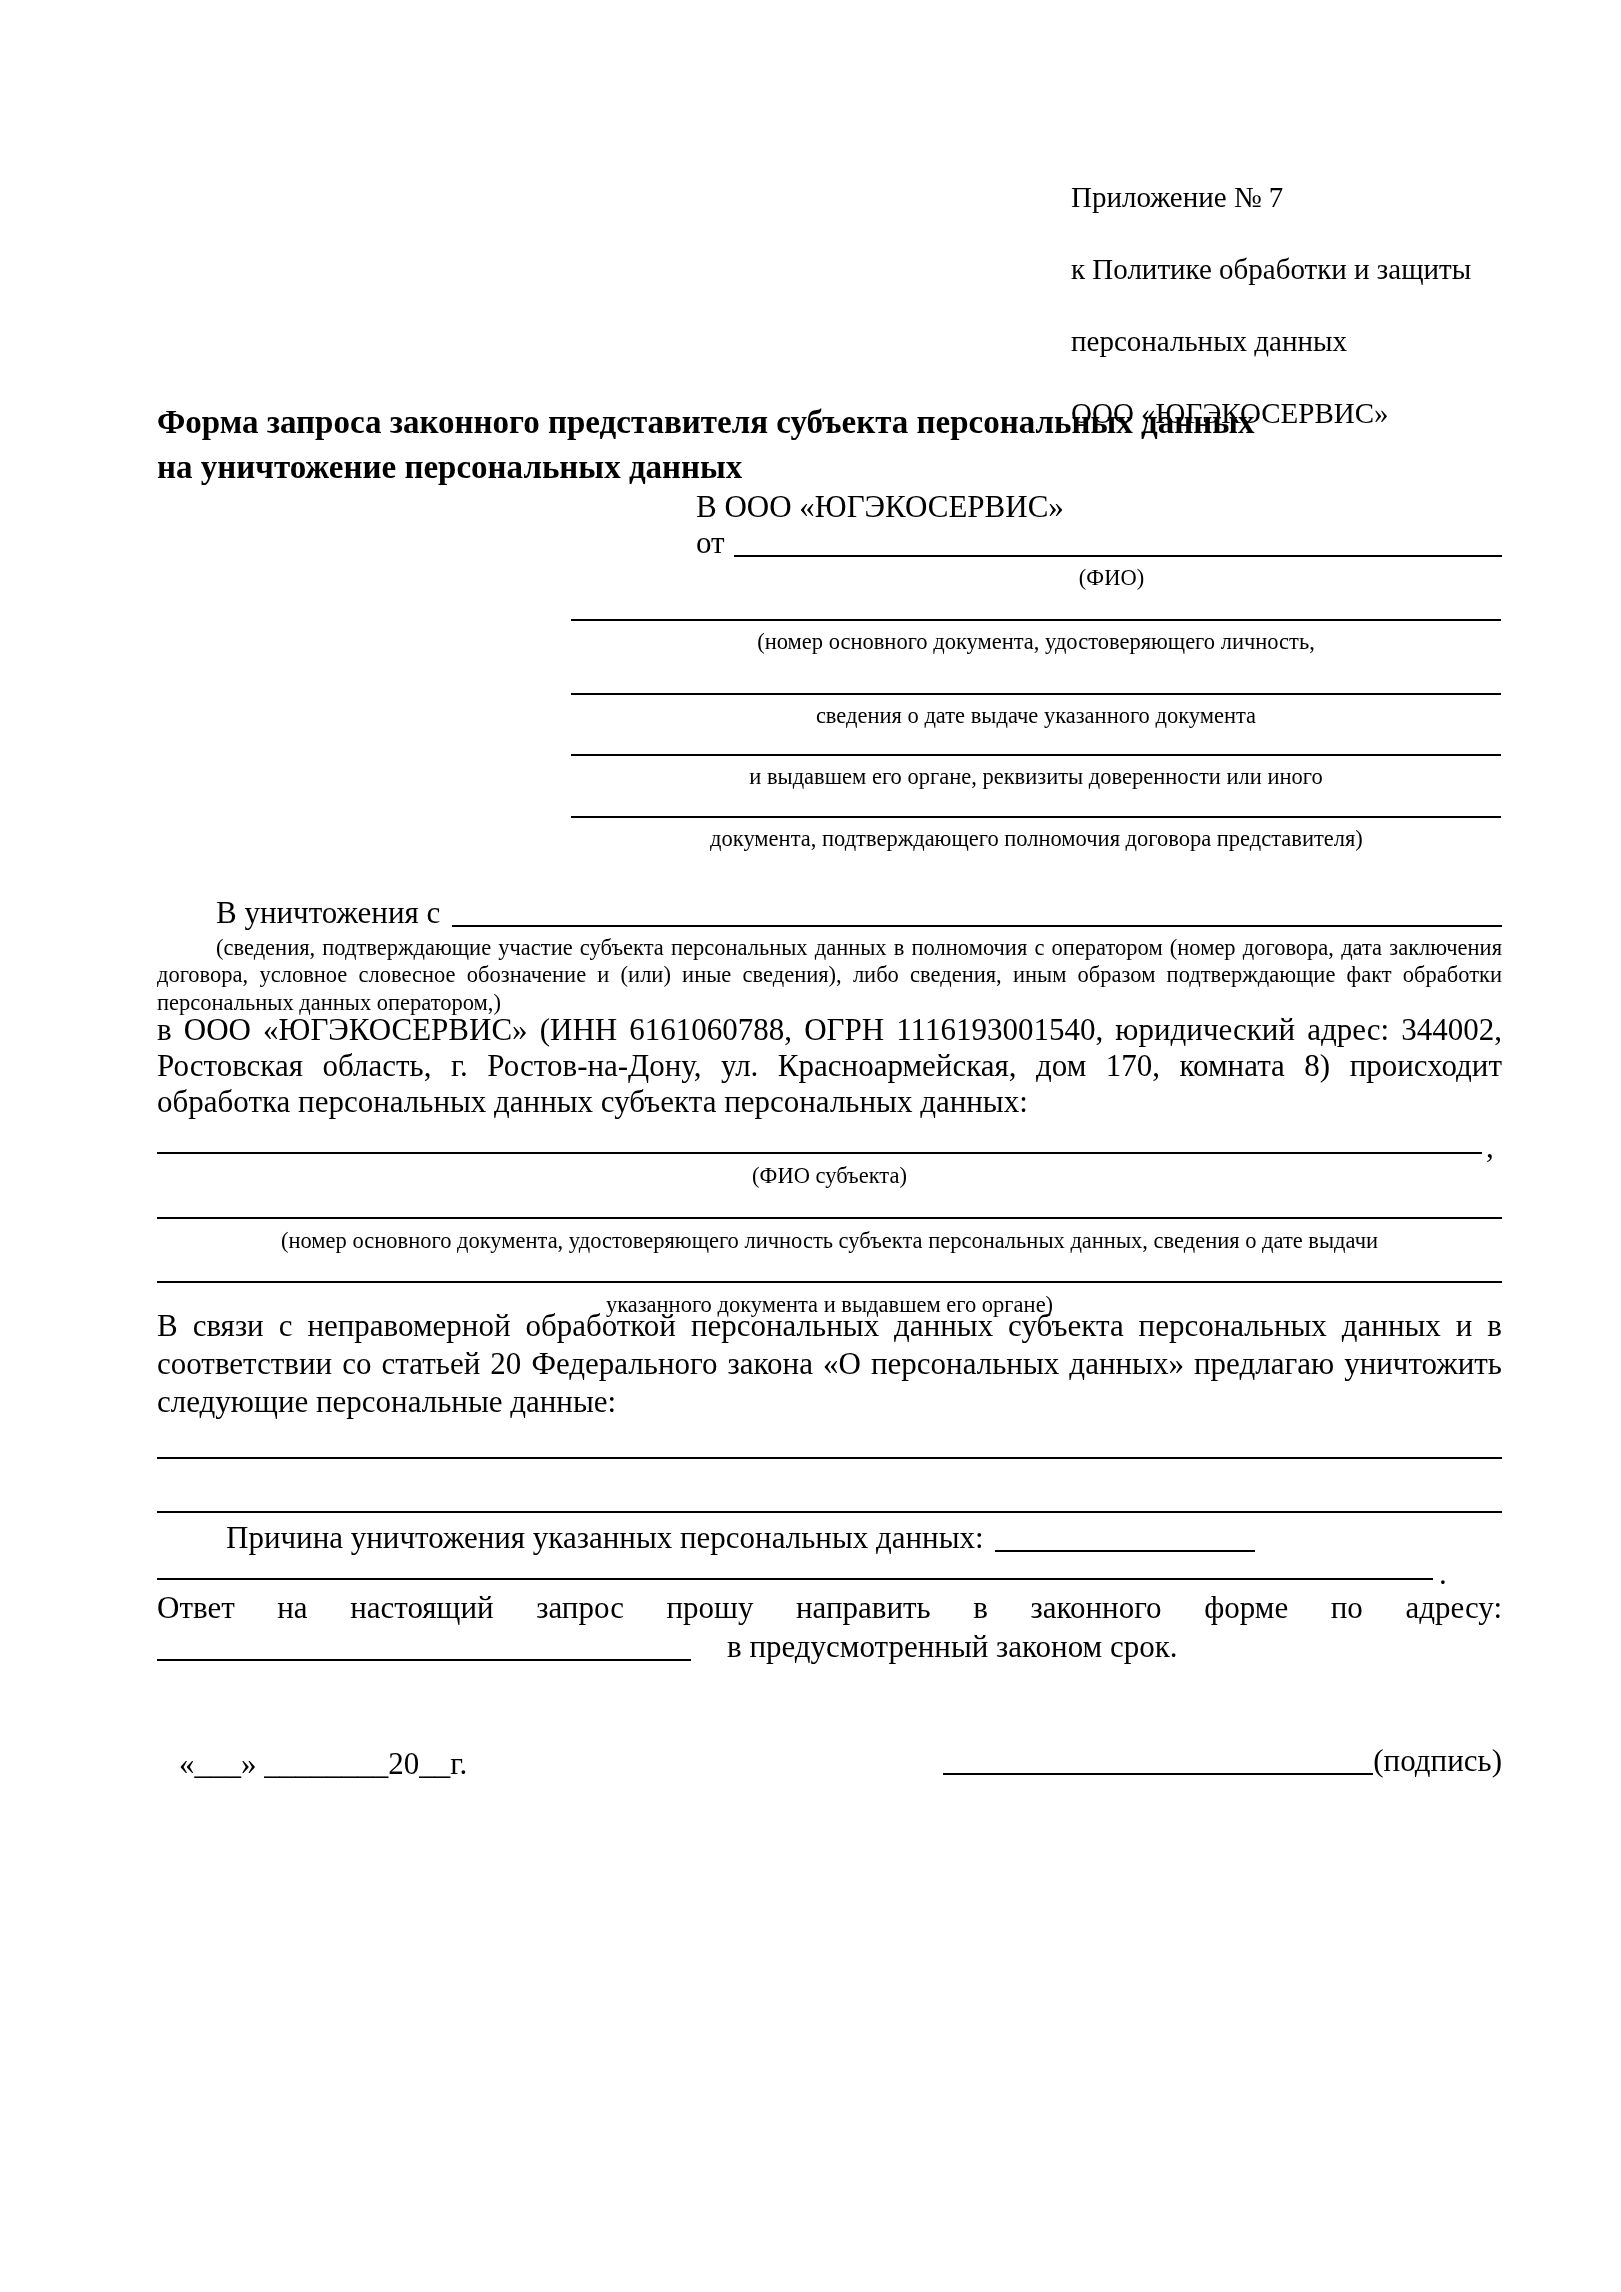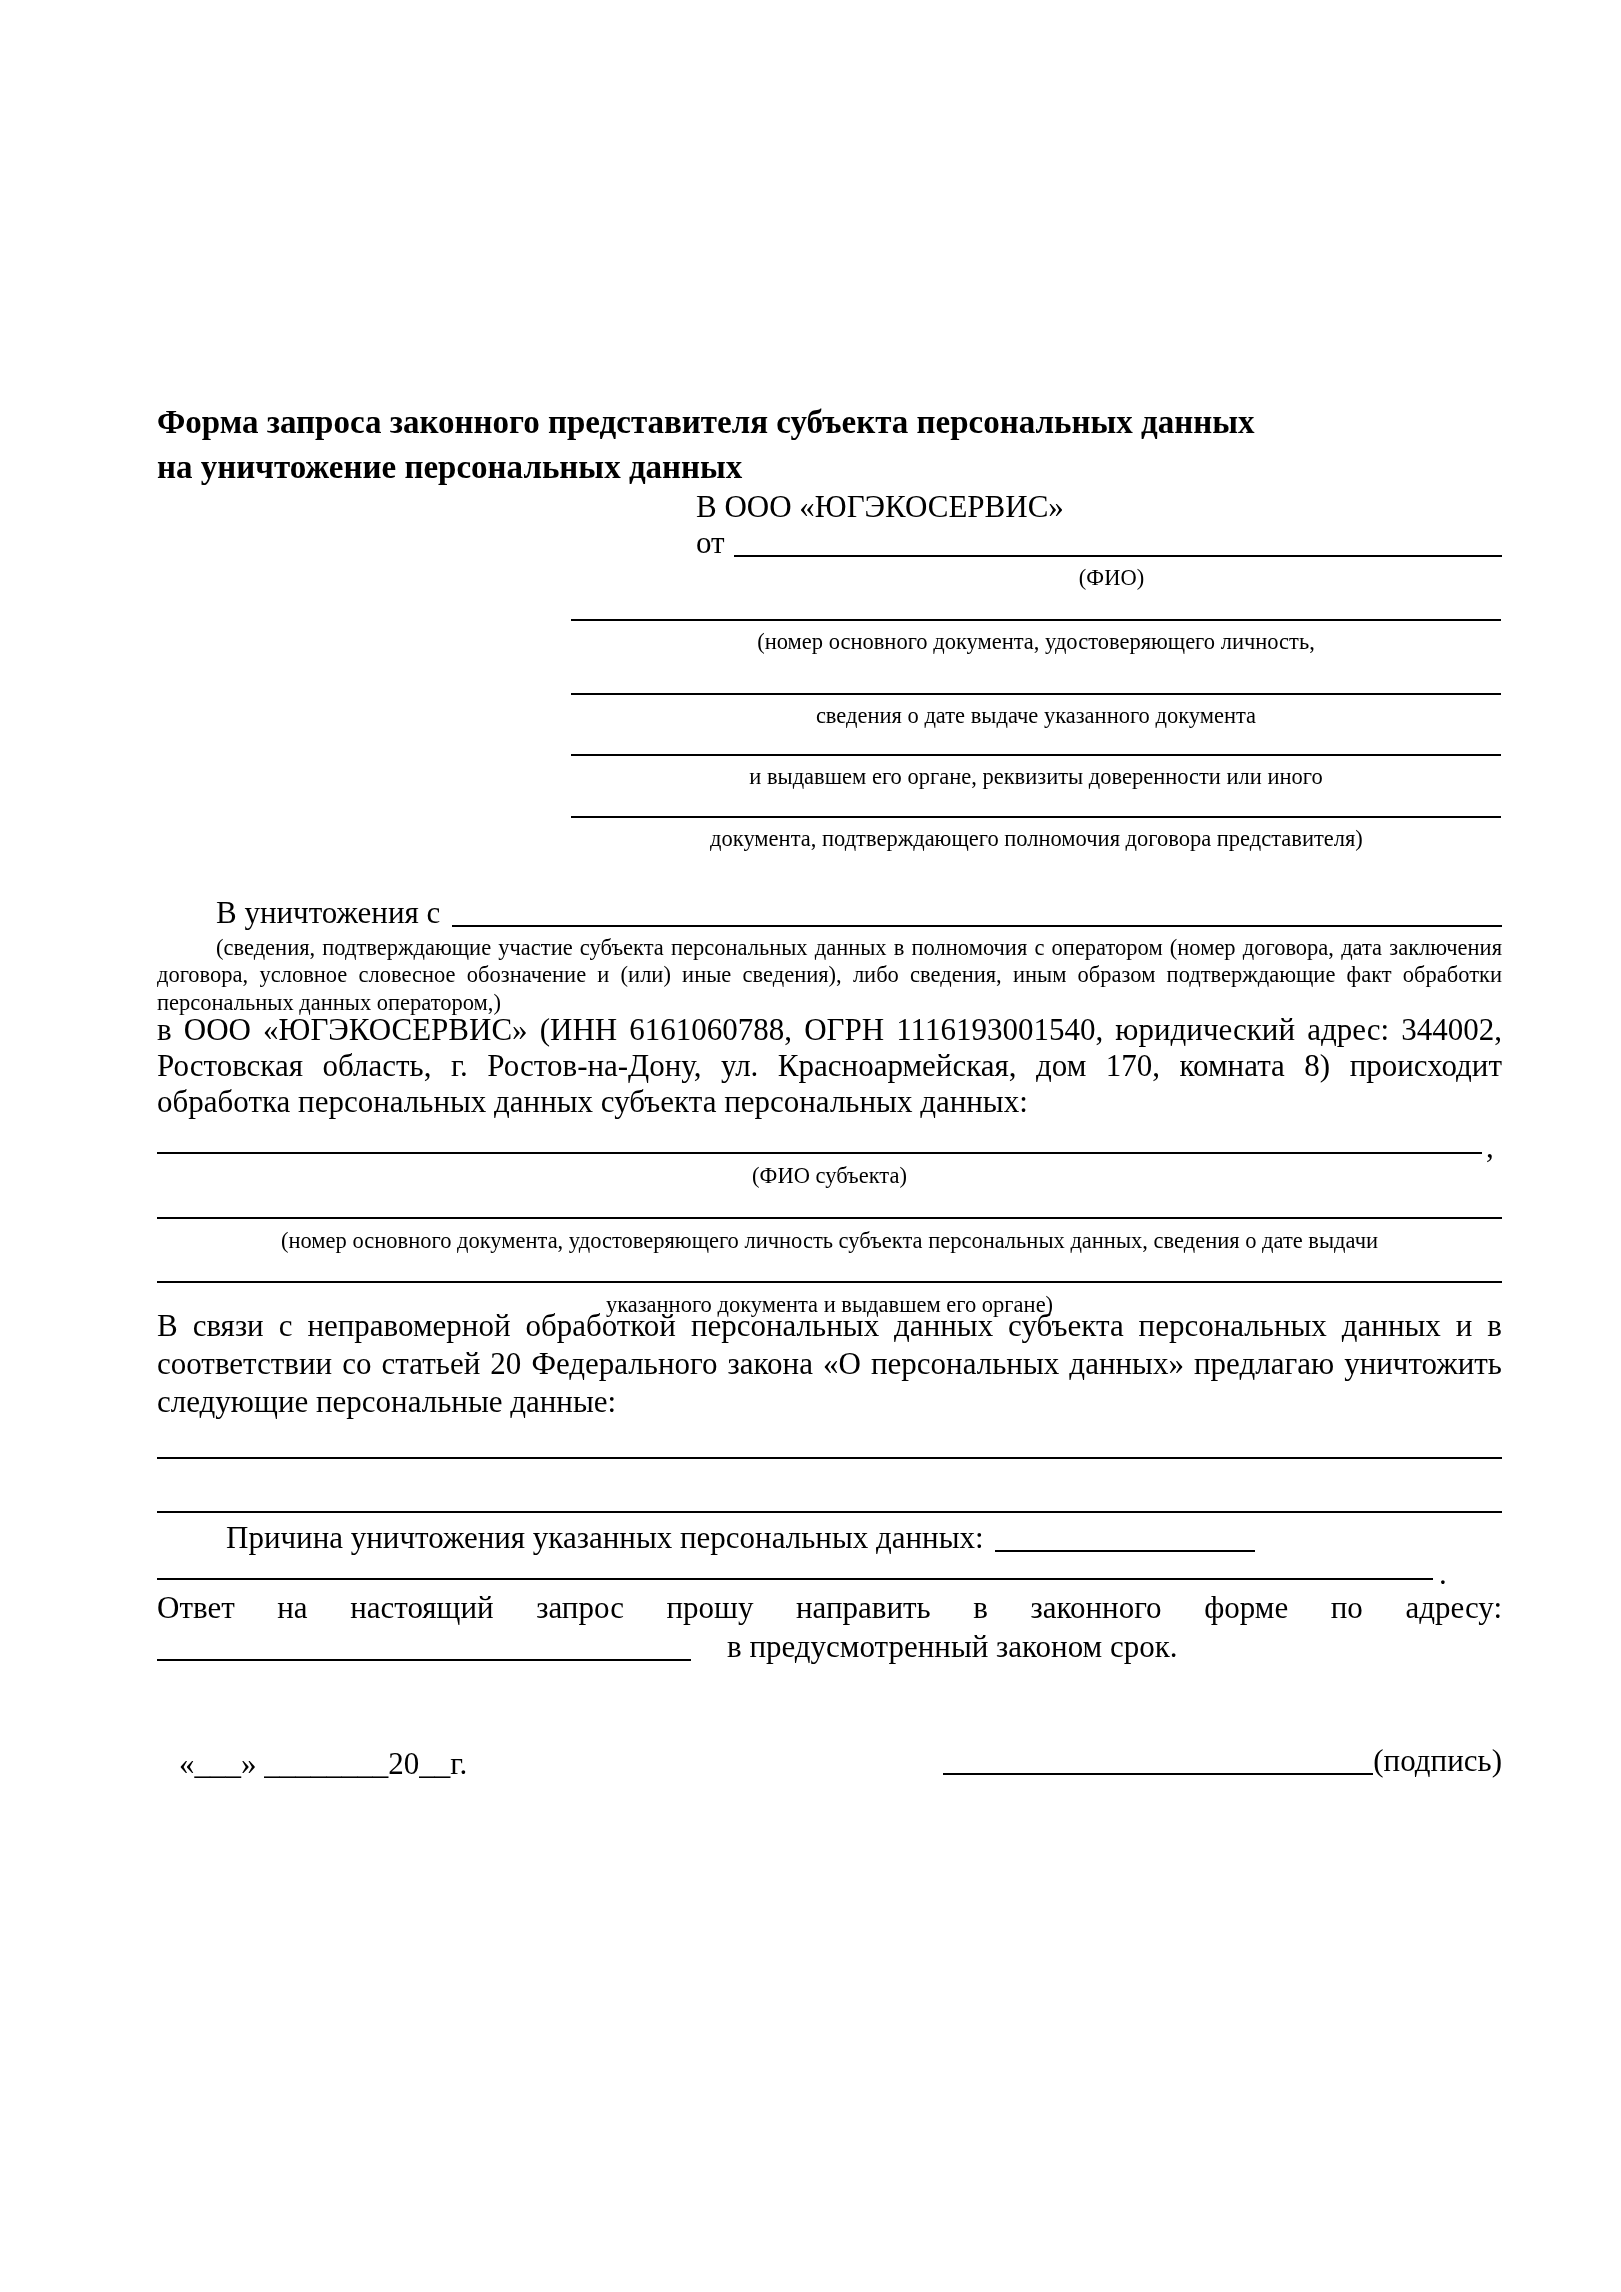--- a/index.html
+++ b/index.html
@@ -24,20 +24,26 @@
   .center{text-align:center;}
   .justify{text-align:justify;}
   .justify-all{text-align:justify;text-align-last:justify;}
   .indent60{text-indent:59px;}
 </style>
 </head>
 <body>
 
 <div class="page">
 
+  <div class="abs header-note" style="left:1071px;top:143px;width:451px;">
+    <div>Приложение № 7</div>
+    <div>к Политике обработки и защиты</div>
+    <div>персональных данных</div>
+    <div>ООО «ЮГЭКОСЕРВИС»</div>
+  </div>
 
   <div class="abs doc-title" style="left:157px;top:400px;width:1345px;">
     <div>Форма запроса законного представителя субъекта персональных данных</div>
     <div>на уничтожение персональных данных</div>
   </div>
 
   <div class="abs body-text" style="left:696px;top:489px;">В ООО «ЮГЭКОСЕРВИС»</div>
 
   <div class="abs body-text flex-row" style="left:696px;top:525px;width:806px;">
     <span>от</span>

